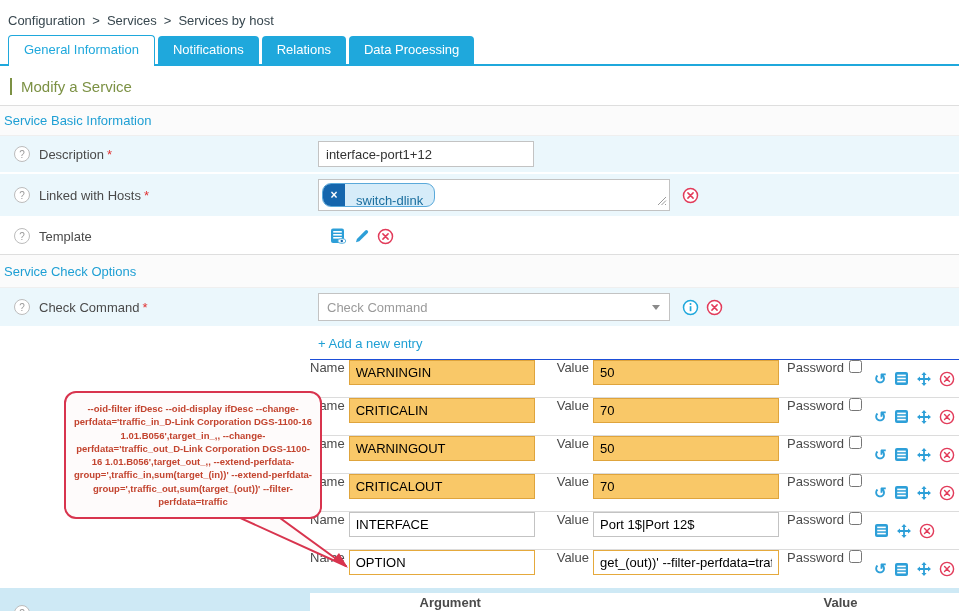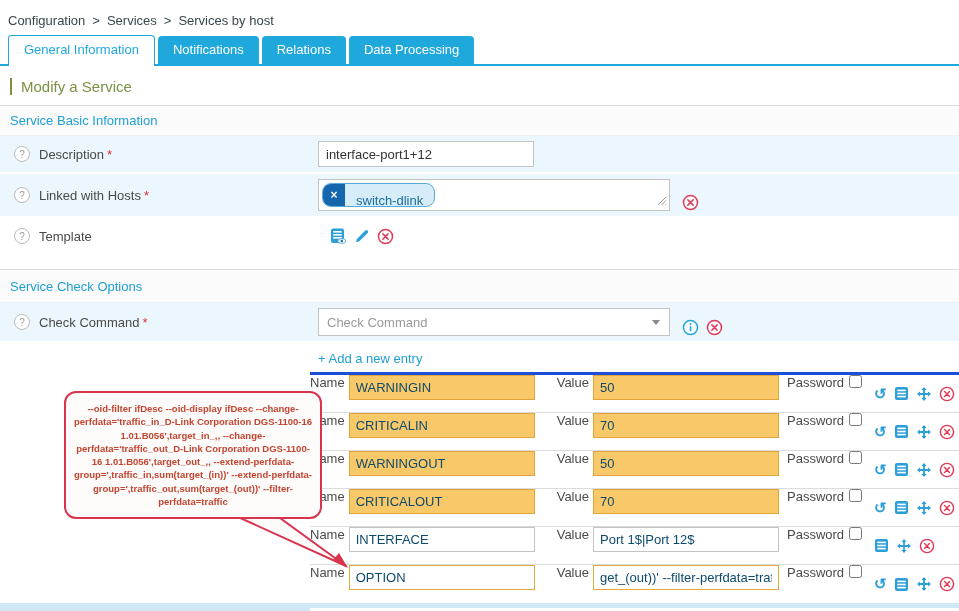--- a/index.html
+++ b/index.html
@@ -15,55 +15,55 @@
   
   .tabbar { height:30px; padding-left:8px; border-bottom:2px solid #1FA8DC; display:flex; align-items:flex-end; }
   .tab { height:28px; line-height:28px; padding:0 15px; background:#1FA8DC; color:#fff; border-radius:4px 4px 0 0; margin-right:3px; font-size:13px; cursor:pointer; }
   .tab.active { background:#fff; color:#1FA8DC; border:1px solid #1FA8DC; border-bottom:0; height:31px; line-height:28px; margin-bottom:-2px; }
 
   
   .title { padding:12px 0 10px 10px; color:#7C9144; font-size:15px; }
   .title-inner { border-left:2px solid #7C9144; padding-left:9px; }
 
   
-  .band { height:31px; line-height:30px; padding-left:10px; background:#FBFBFB;
+  .band { height:31px; line-height:30px; padding-left:4px; background:#FBFBFB;
           border-top:1px solid #DEDEDE; border-bottom:1px solid #EFEFEF; color:#1E9FD4; font-size:13px; }
-  .band.tall { height:34px; line-height:33px;margin-top:15px; }
+  .band.tall { height:34px; line-height:33px; }
 
   
   .frow { display:flex; align-items:center; }
   .frow.blue { background:#EBF7FC; border-bottom:2px solid #fff; }
   .frow.h38 { height:38px; } .frow.h44 { height:44px; } .frow.h36 { height:36px; } .frow.h40 { height:40px; }
   .labelcell { width:310px; padding-left:14px; display:flex; align-items:center; gap:9px; flex-shrink:0; color:#4a4a4a; }
   .help { width:16px; height:16px; border:1px solid #bcbcbc; border-radius:50%; color:#9a9a9a; font-size:10px;
           display:inline-flex; align-items:center; justify-content:center; background:#fff; flex-shrink:0; cursor:pointer; }
   .req { color:#E03131; margin-left:3px; }
-  .fieldcell { display:flex; align-items:flex-end; padding-left:8px; }
+  .fieldcell { display:flex; align-items:center; padding-left:8px; }
   .tinput { height:26px; width:216px; border:1px solid #c3c3c3; padding:0 7px; font:inherit; color:#333; background:#fff; }
 
   .mselect { width:352px; height:32px; border:1px solid #c3c3c3; background:#fff; position:relative; display:flex; align-items:center; padding:3px; }
   .tag { display:inline-flex; align-items:stretch; border:1px solid #5AA9DA; background:#D6ECF9; border-radius:9px; overflow:hidden; height:24px; }
   .tag-x { width:22px; background:#1566AD; color:#fff; display:flex; align-items:center; justify-content:center; font-size:12px; font-weight:bold; cursor:pointer; }
   .tag-label { padding:16px 11px; display:flex; align-items:center; color:#1A6E9E; font-size:13px; }
   .resize-h { position:absolute; right:2px; bottom:1px; cursor:nwse-resize; }
 
   .selectbox { width:352px; height:28px; border:1px solid #c3c3c3; display:flex; align-items:center; padding:0 22px 0 8px; background:#fff; position:relative; color:#333; cursor:pointer; }
   .caret { position:absolute; right:9px; top:11px; width:0; height:0; border-left:4px solid transparent; border-right:4px solid transparent; border-top:5px solid #8a8a8a; }
   .placeholder { color:#9a9a9a; }
 
   .rowicons { display:flex; align-items:center; gap:7px; margin-left:12px; }
   .icon { display:inline-flex; align-items:center; justify-content:center; cursor:pointer; }
   .undo-glyph { color:#2D9FD8; font-size:15px; font-weight:bold; line-height:14px; }
 
   
-  .addentry { margin-left:310px; height:32px; line-height:31px; padding-left:8px; color:#1E9FD4; border-bottom:3px solid #1d4ed8; cursor:pointer; }
+  .addentry { margin-left:310px; height:32px; line-height:31px; padding-left:8px; color:#1E9FD4; border-bottom:1px solid #1d4ed8; cursor:pointer; }
 
   .mrow-inner { margin-left:310px; display:flex; height:38px; border-bottom:1px solid #DCDCDC; }
   .mlabel { color:#4a4a4a; }
-  .minput { width:186px; height:25px; border:1px solid #c3c3c3; padding:0 6px; font:inherit; font-size:13px; color:#0c4a6e; background:#fff; margin-left:4px; }
+  .minput { width:186px; height:25px; border:1px solid #c3c3c3; padding:0 6px; font:inherit; font-size:13px; color:#000000; background:#fff; margin-left:4px; }
   .minput.orange { background:#F9C868; border-color:#DFA43C; }
   .minput.outline { border-color:#E5A93C; }
   .vl { margin-left:22px; }
   .pwl { margin-left:8px; }
   .cb { width:13px; height:13px; margin-left:5px; cursor:pointer; }
 
   
   .bottom { display:flex; height:24px; }
   .bottom-left { width:310px; background:#CEE9F5; position:relative; flex-shrink:0; }
   .bottom-left .help { position:absolute; left:14px; bottom:-9px; }

